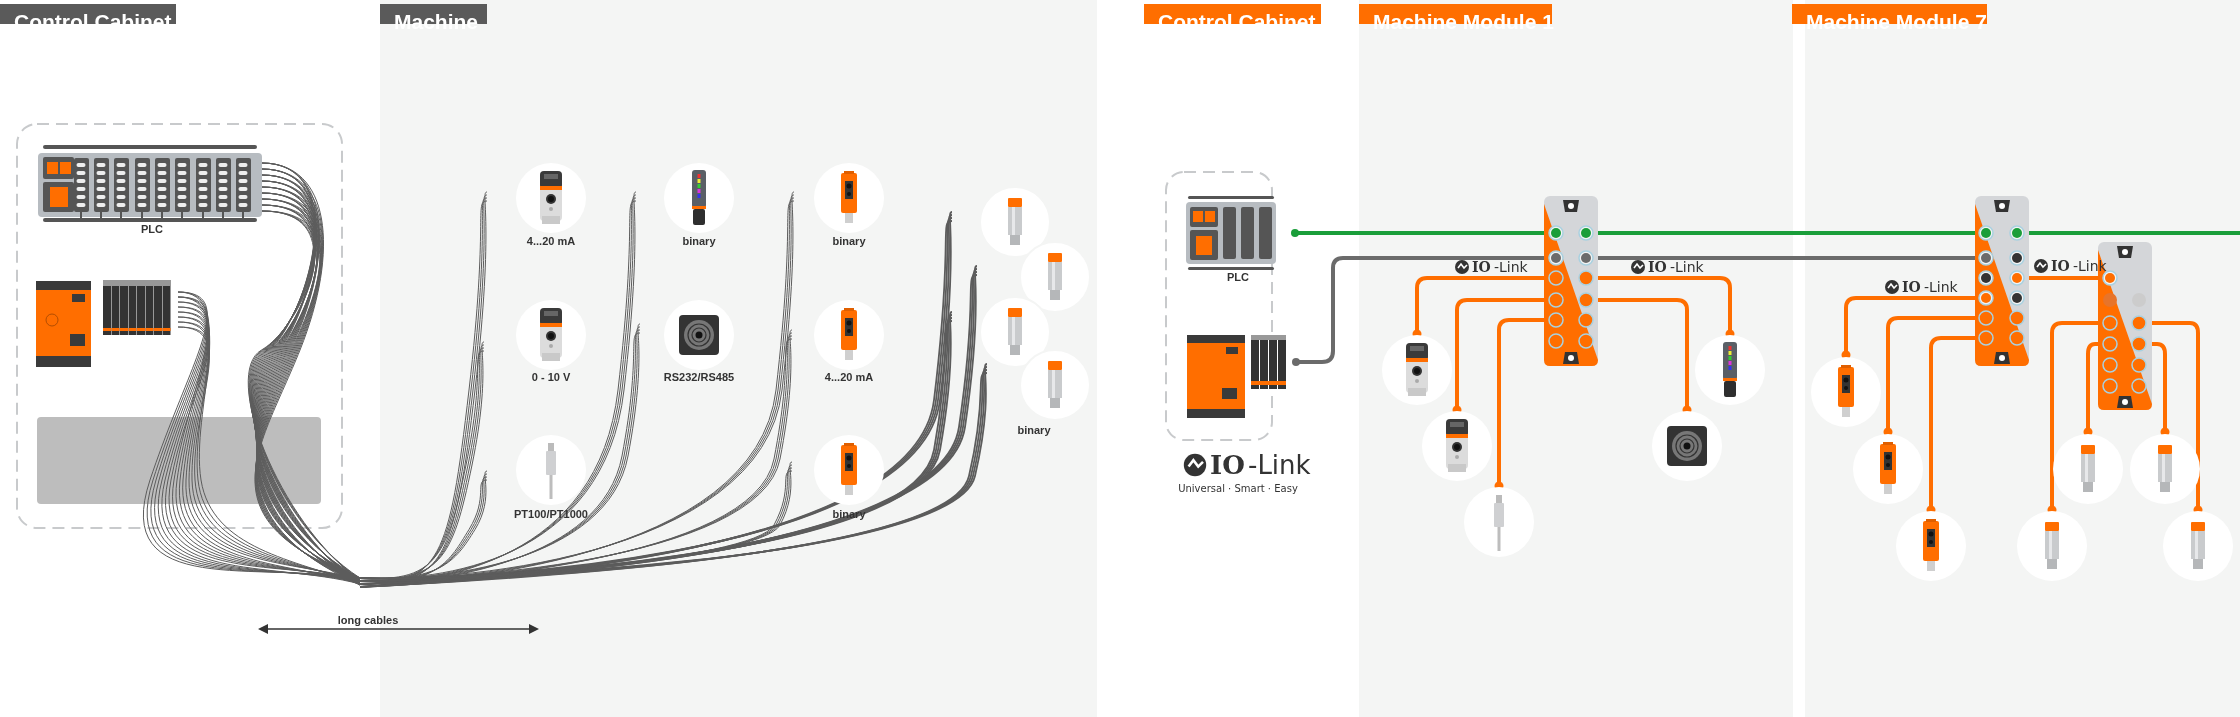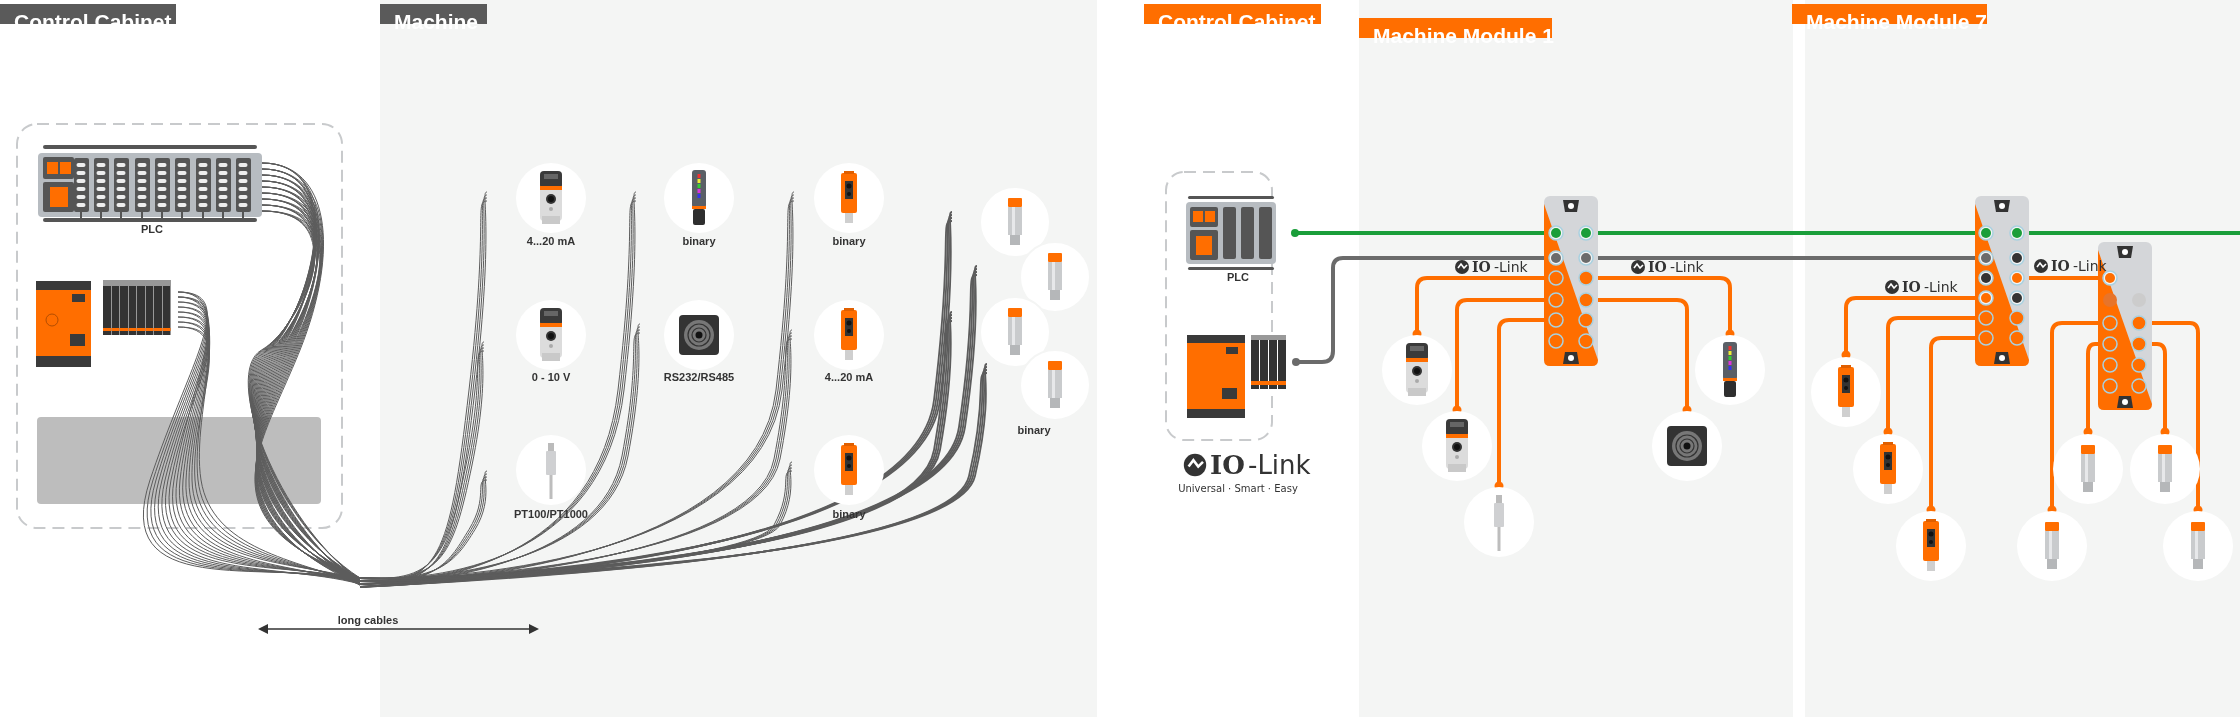--- a/index.html
+++ b/index.html
@@ -611,14 +611,14 @@
       <g>
         <circle cx="2165" cy="469" r="35" fill="#fff"></circle>
         <use href="#induct" x="2165" y="469"></use>
       </g>
     </g>
 </svg>
 
 <div class="hdr gray" style="left:0;width:176px;">Control Cabinet</div>
 <div class="hdr gray" style="left:380px;width:107px;">Machine</div>
 <div class="hdr orange" style="left:1144px;width:177px;">Control Cabinet</div>
-<div class="hdr orange" style="left:1359px;width:193px;margin-top:14px;">Machine Module 1</div>
+<div class="hdr orange" style="left:1359px;width:193px;">Machine Module 1</div>
 <div class="hdr orange" style="left:1792px;width:195px;">Machine Module 7</div>
 
 </body></html>

